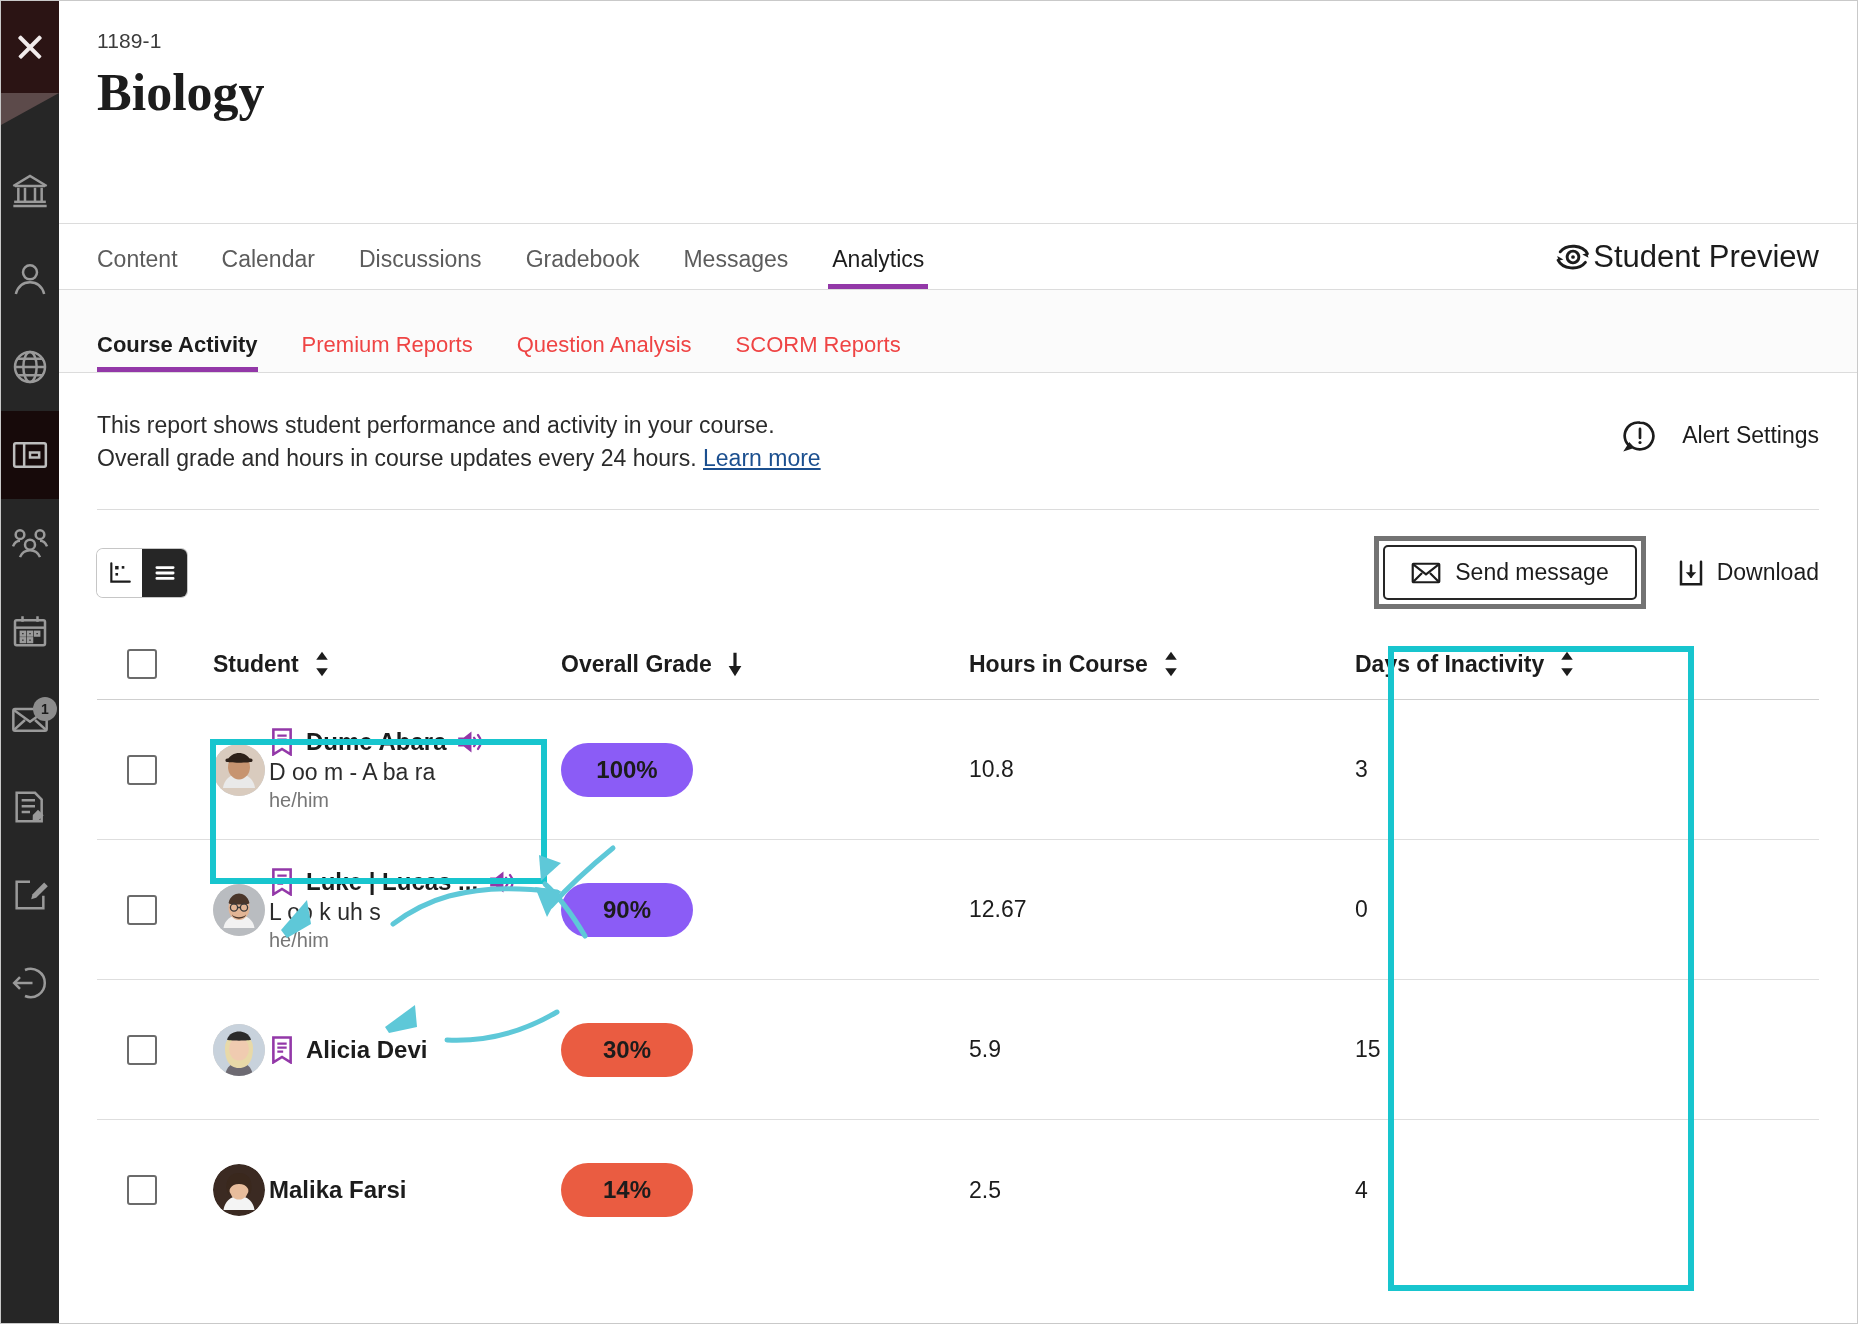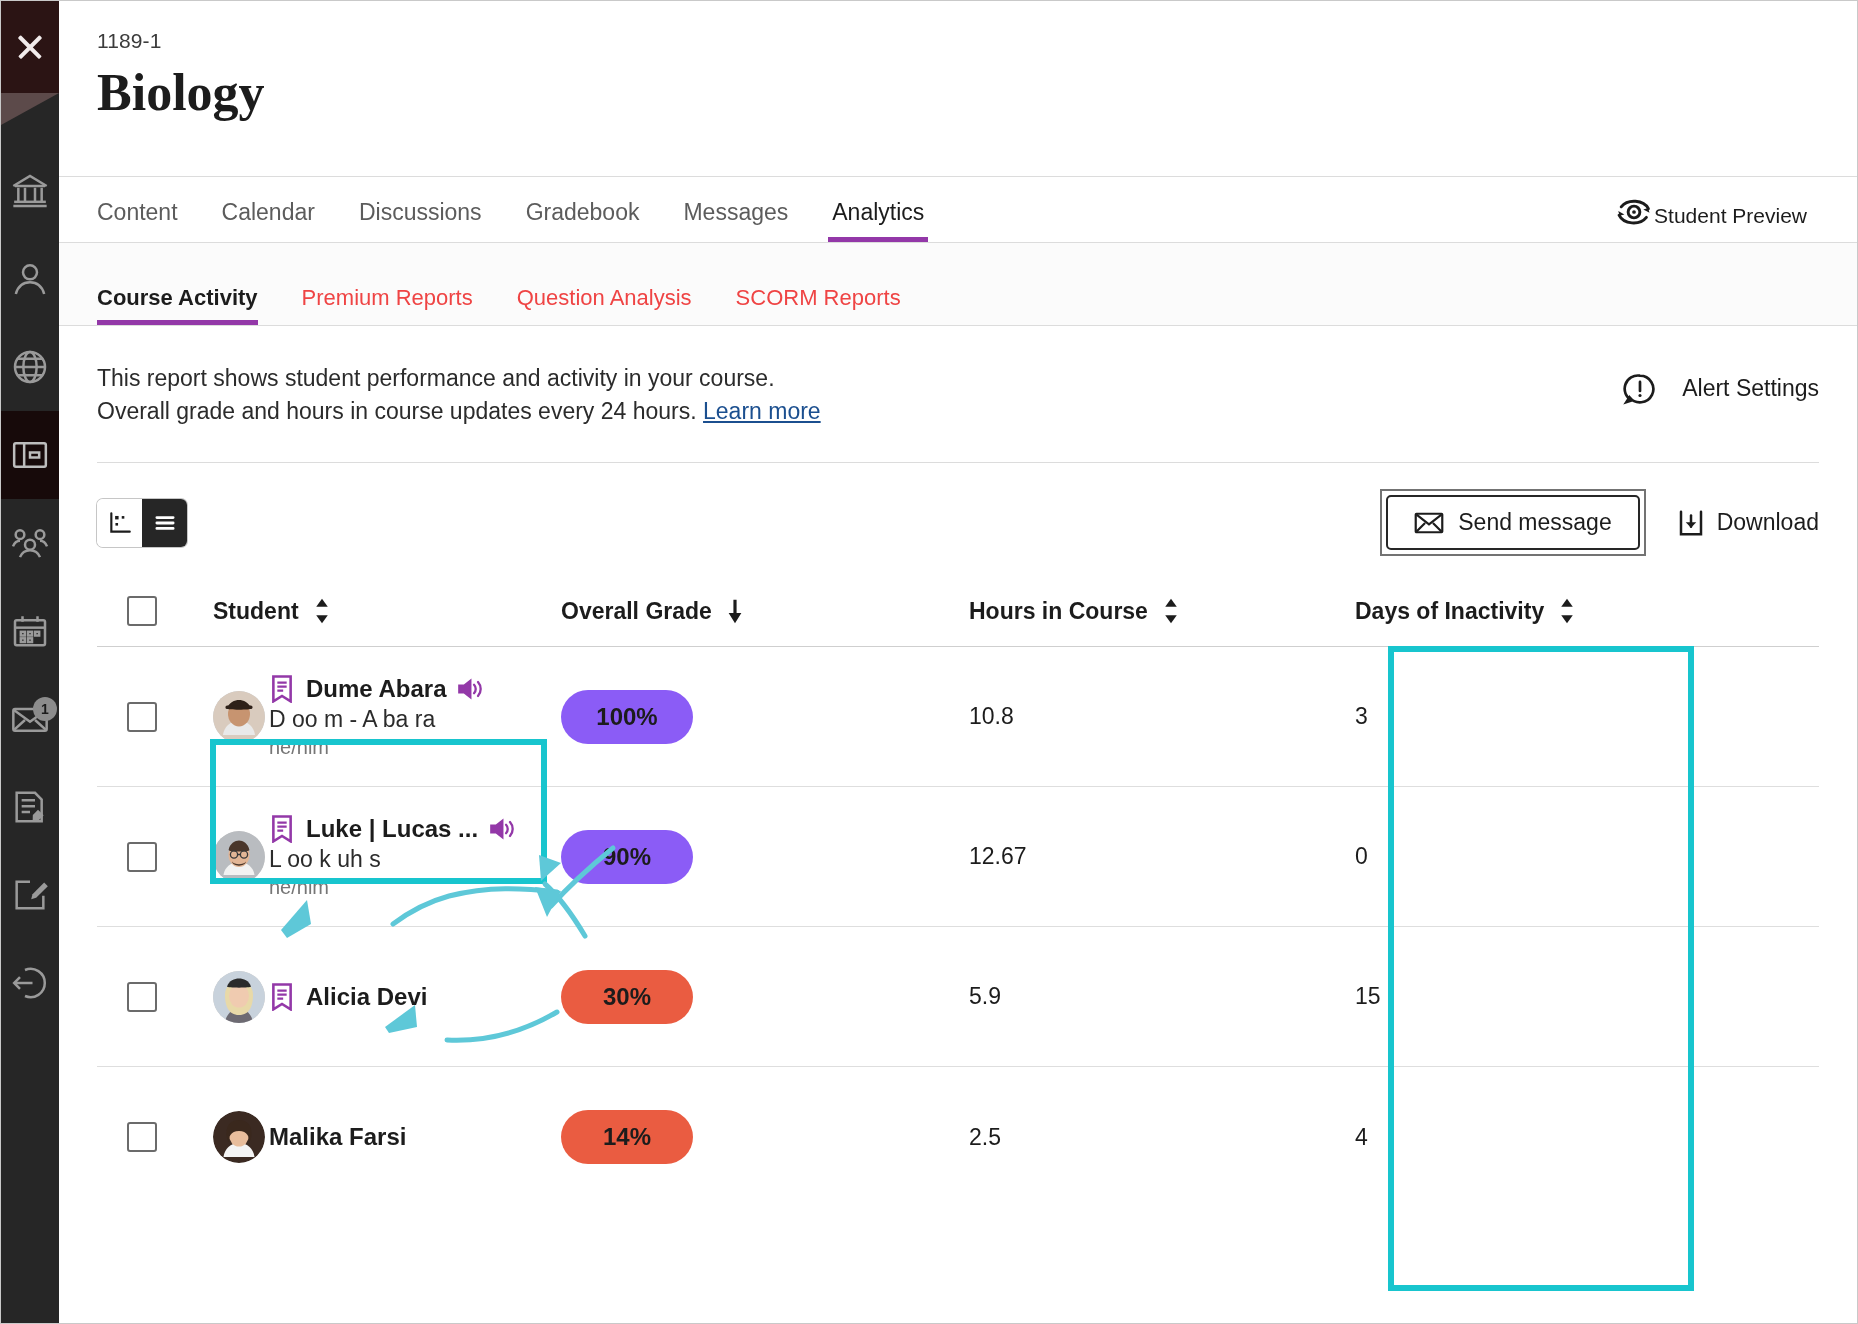--- a/index.html
+++ b/index.html
@@ -77,41 +77,42 @@
   .course-id{ font-size:21px; color:#3c3c3c; letter-spacing:.1px; }
   .course-title{
     font-family:"Liberation Serif", serif;
     font-size:52px; line-height:1.15; margin-top:10px; color:#1c1c1c;
   }
 
   
   .nav-bar{
     border-top:1px solid #dcdcdc;
     display:flex; align-items:flex-end;
-    padding:0 50px 0 38px;
+    padding:0 38px 0 38px;
     height:66px;
     position:relative;
+    margin-top:47px;
   }
   .nav-tabs{ display:flex; align-items:flex-end; gap:0; height:100%; }
   .nav-tab{
     font-size:23px; color:#5c5c5c;
     padding:0 22px 16px 22px;
     position:relative; white-space:nowrap;
     cursor:pointer;
   }
   .nav-tab:first-child{ padding-left:0; }
   .nav-tab.active{ color:#1c1c1c; }
   .nav-tab.active::after{
     content:""; position:absolute; left:18px; right:18px; bottom:0;
     height:5px; background:#9338a8;
   }
   .nav-tab.active:first-child::after{ left:0; }
   .student-preview{
-    margin-left:auto; display:flex; align-items:flex-end; 
-    padding-bottom:14px; font-size:21px; color:#1c1c1c; cursor:pointer;
+    margin-left:auto; display:flex; align-items:center; 
+    padding-bottom:14px; font-size:31px; color:#1c1c1c; cursor:pointer;
   }
 
   
   .subnav{
     border-top:1px solid #dcdcdc;
     border-bottom:1px solid #dcdcdc;
     background:#fbfbfb;
     padding:0 38px;
     height:84px;
     display:flex; align-items:flex-end;
@@ -147,21 +148,21 @@
     display:flex; border-radius:6px; overflow:hidden;
     box-shadow:0 0 0 1px #c6c6c6;
   }
   .vt-btn{
     width:45px; height:48px; display:flex; align-items:center; justify-content:center;
     background:#fff; cursor:pointer;
   }
   .vt-btn.active{ background:#262626; }
   .toolbar-right{ margin-left:auto; display:flex; align-items:center; gap:0; }
   .hl-wrap{
-    border:2px solid #737373; padding:4px; display:inline-flex;
+    border:5px solid #737373; padding:4px; display:inline-flex;
   }
   .send-msg{
     border:2px solid #262626; border-radius:5px;
     padding:12px 26px; font-size:23px; background:#fff; color:#1c1c1c;
     display:flex; align-items:center; gap:14px; cursor:pointer; white-space:nowrap;
   }
   .download-btn{
     display:flex; align-items:center; gap:11px;
     font-size:23px; color:#1c1c1c; cursor:pointer; margin-left:30px; white-space:nowrap;
   }

